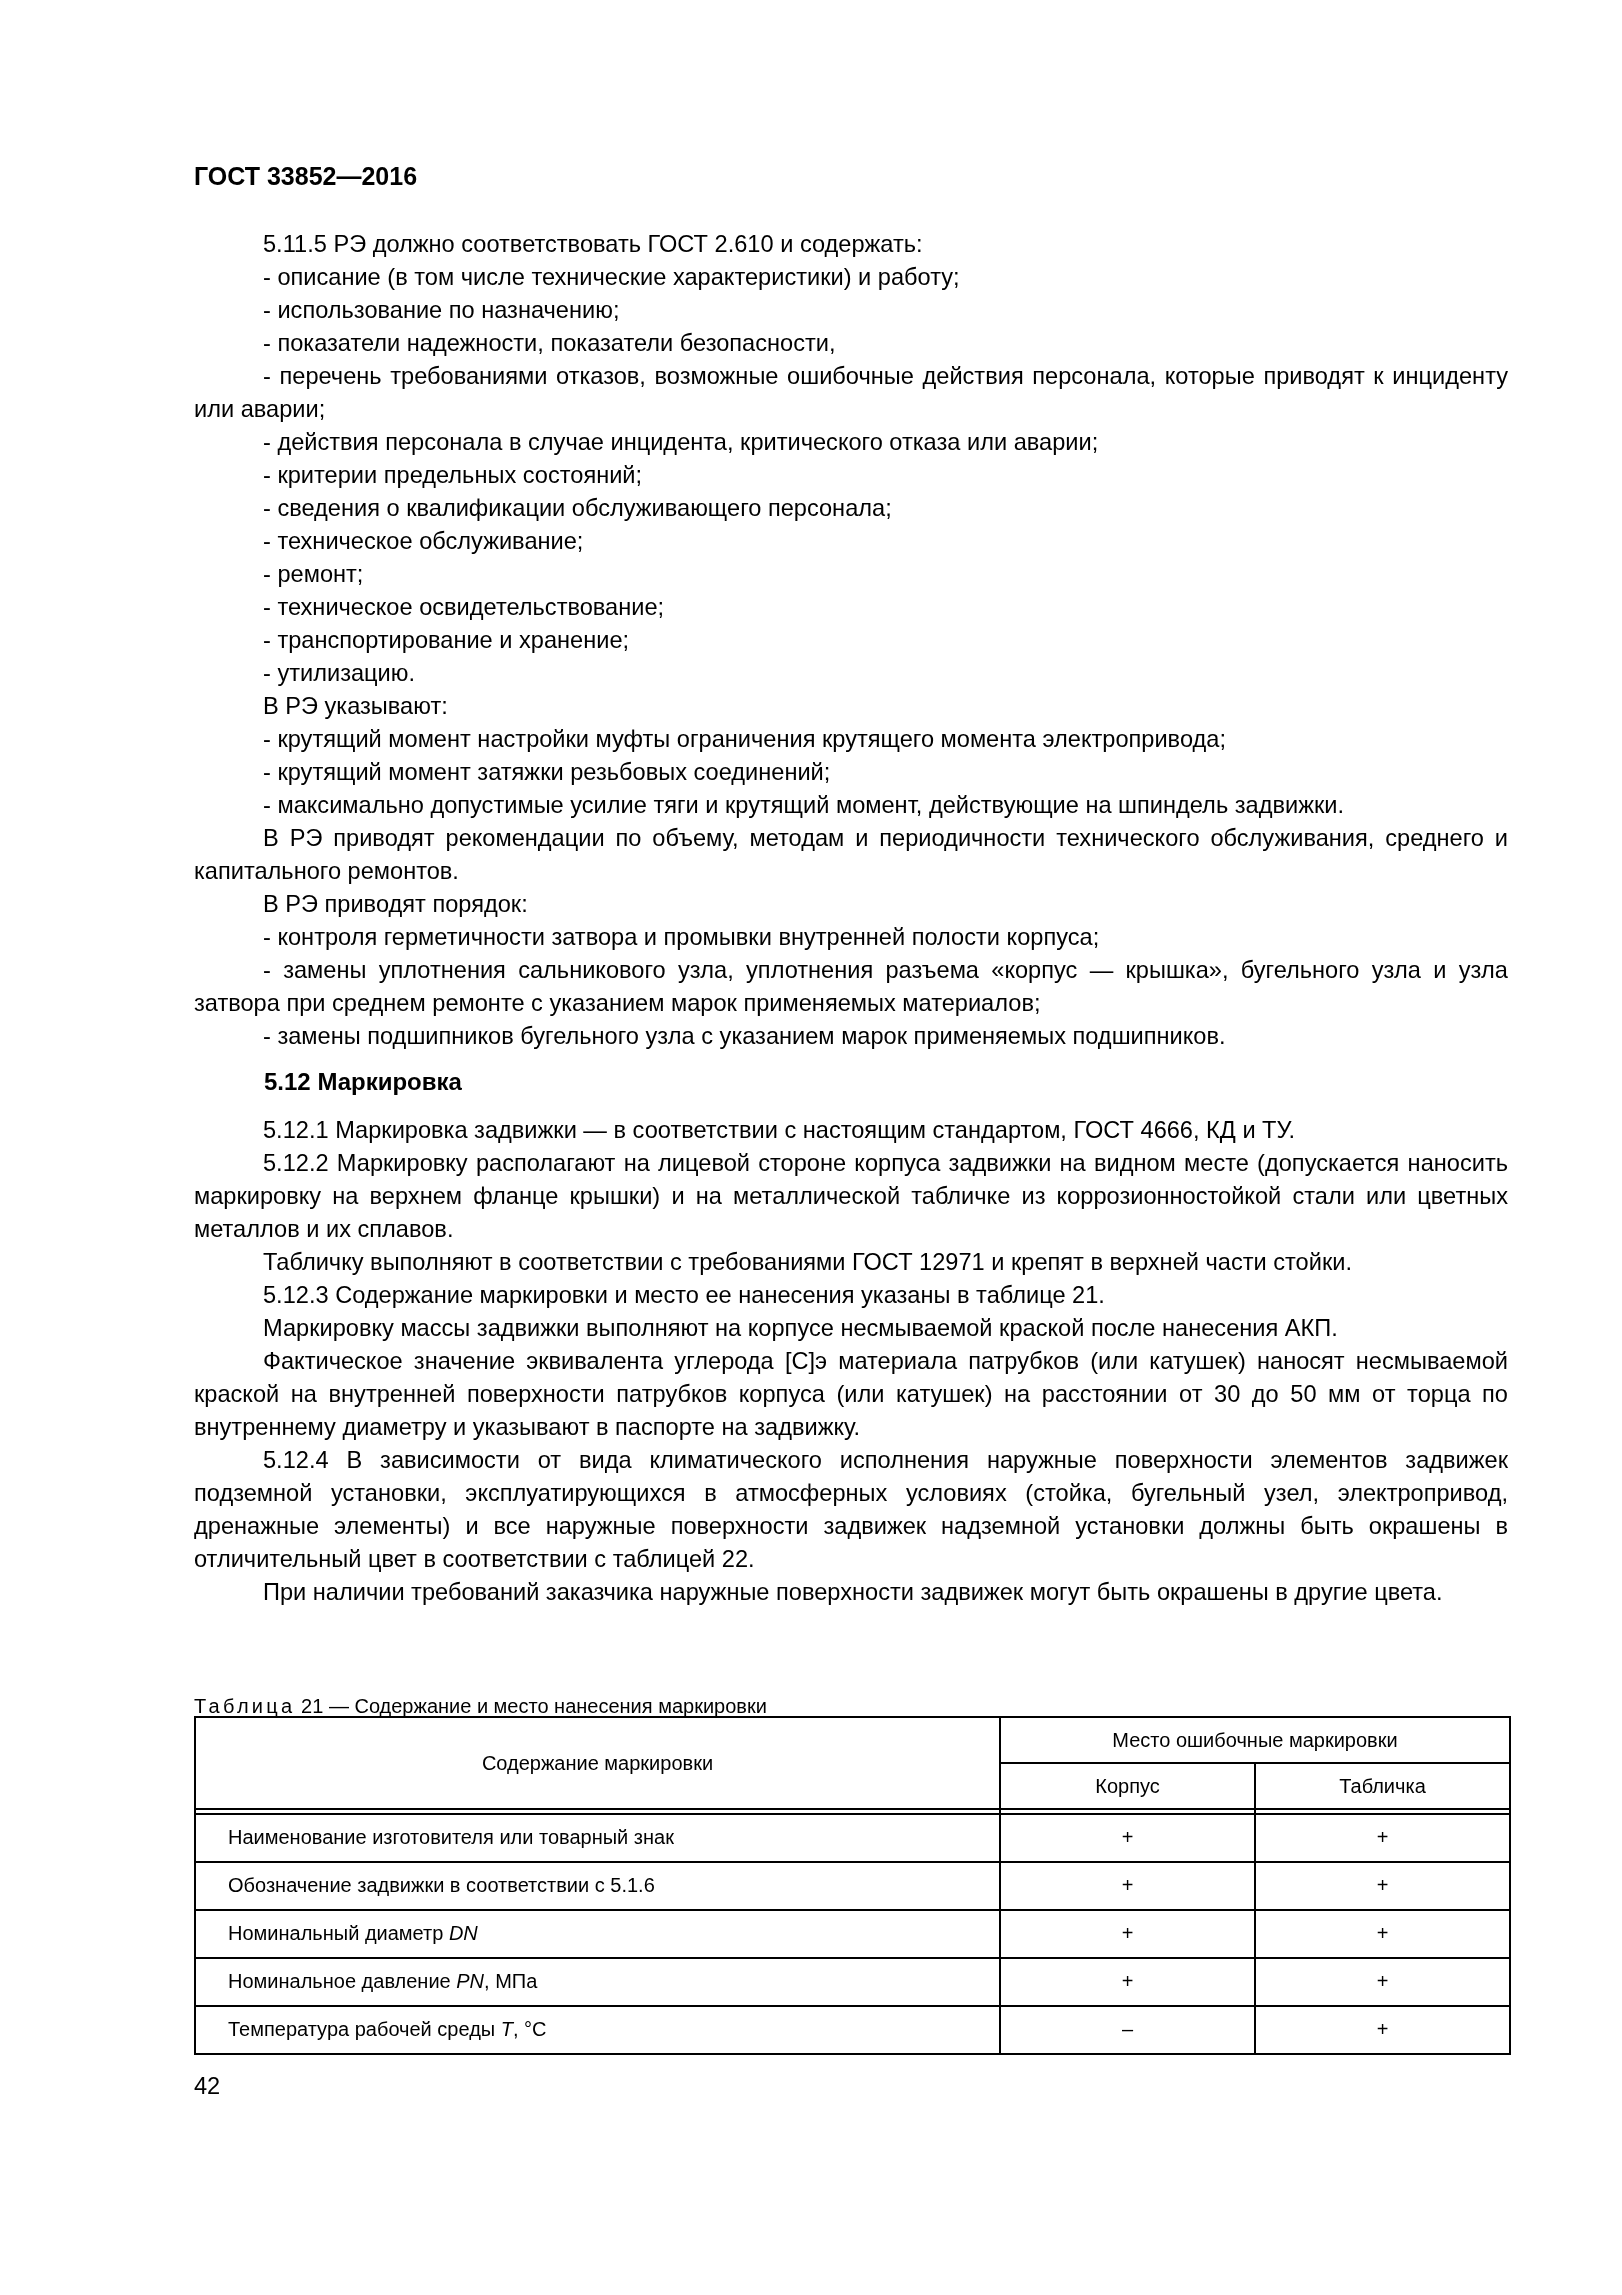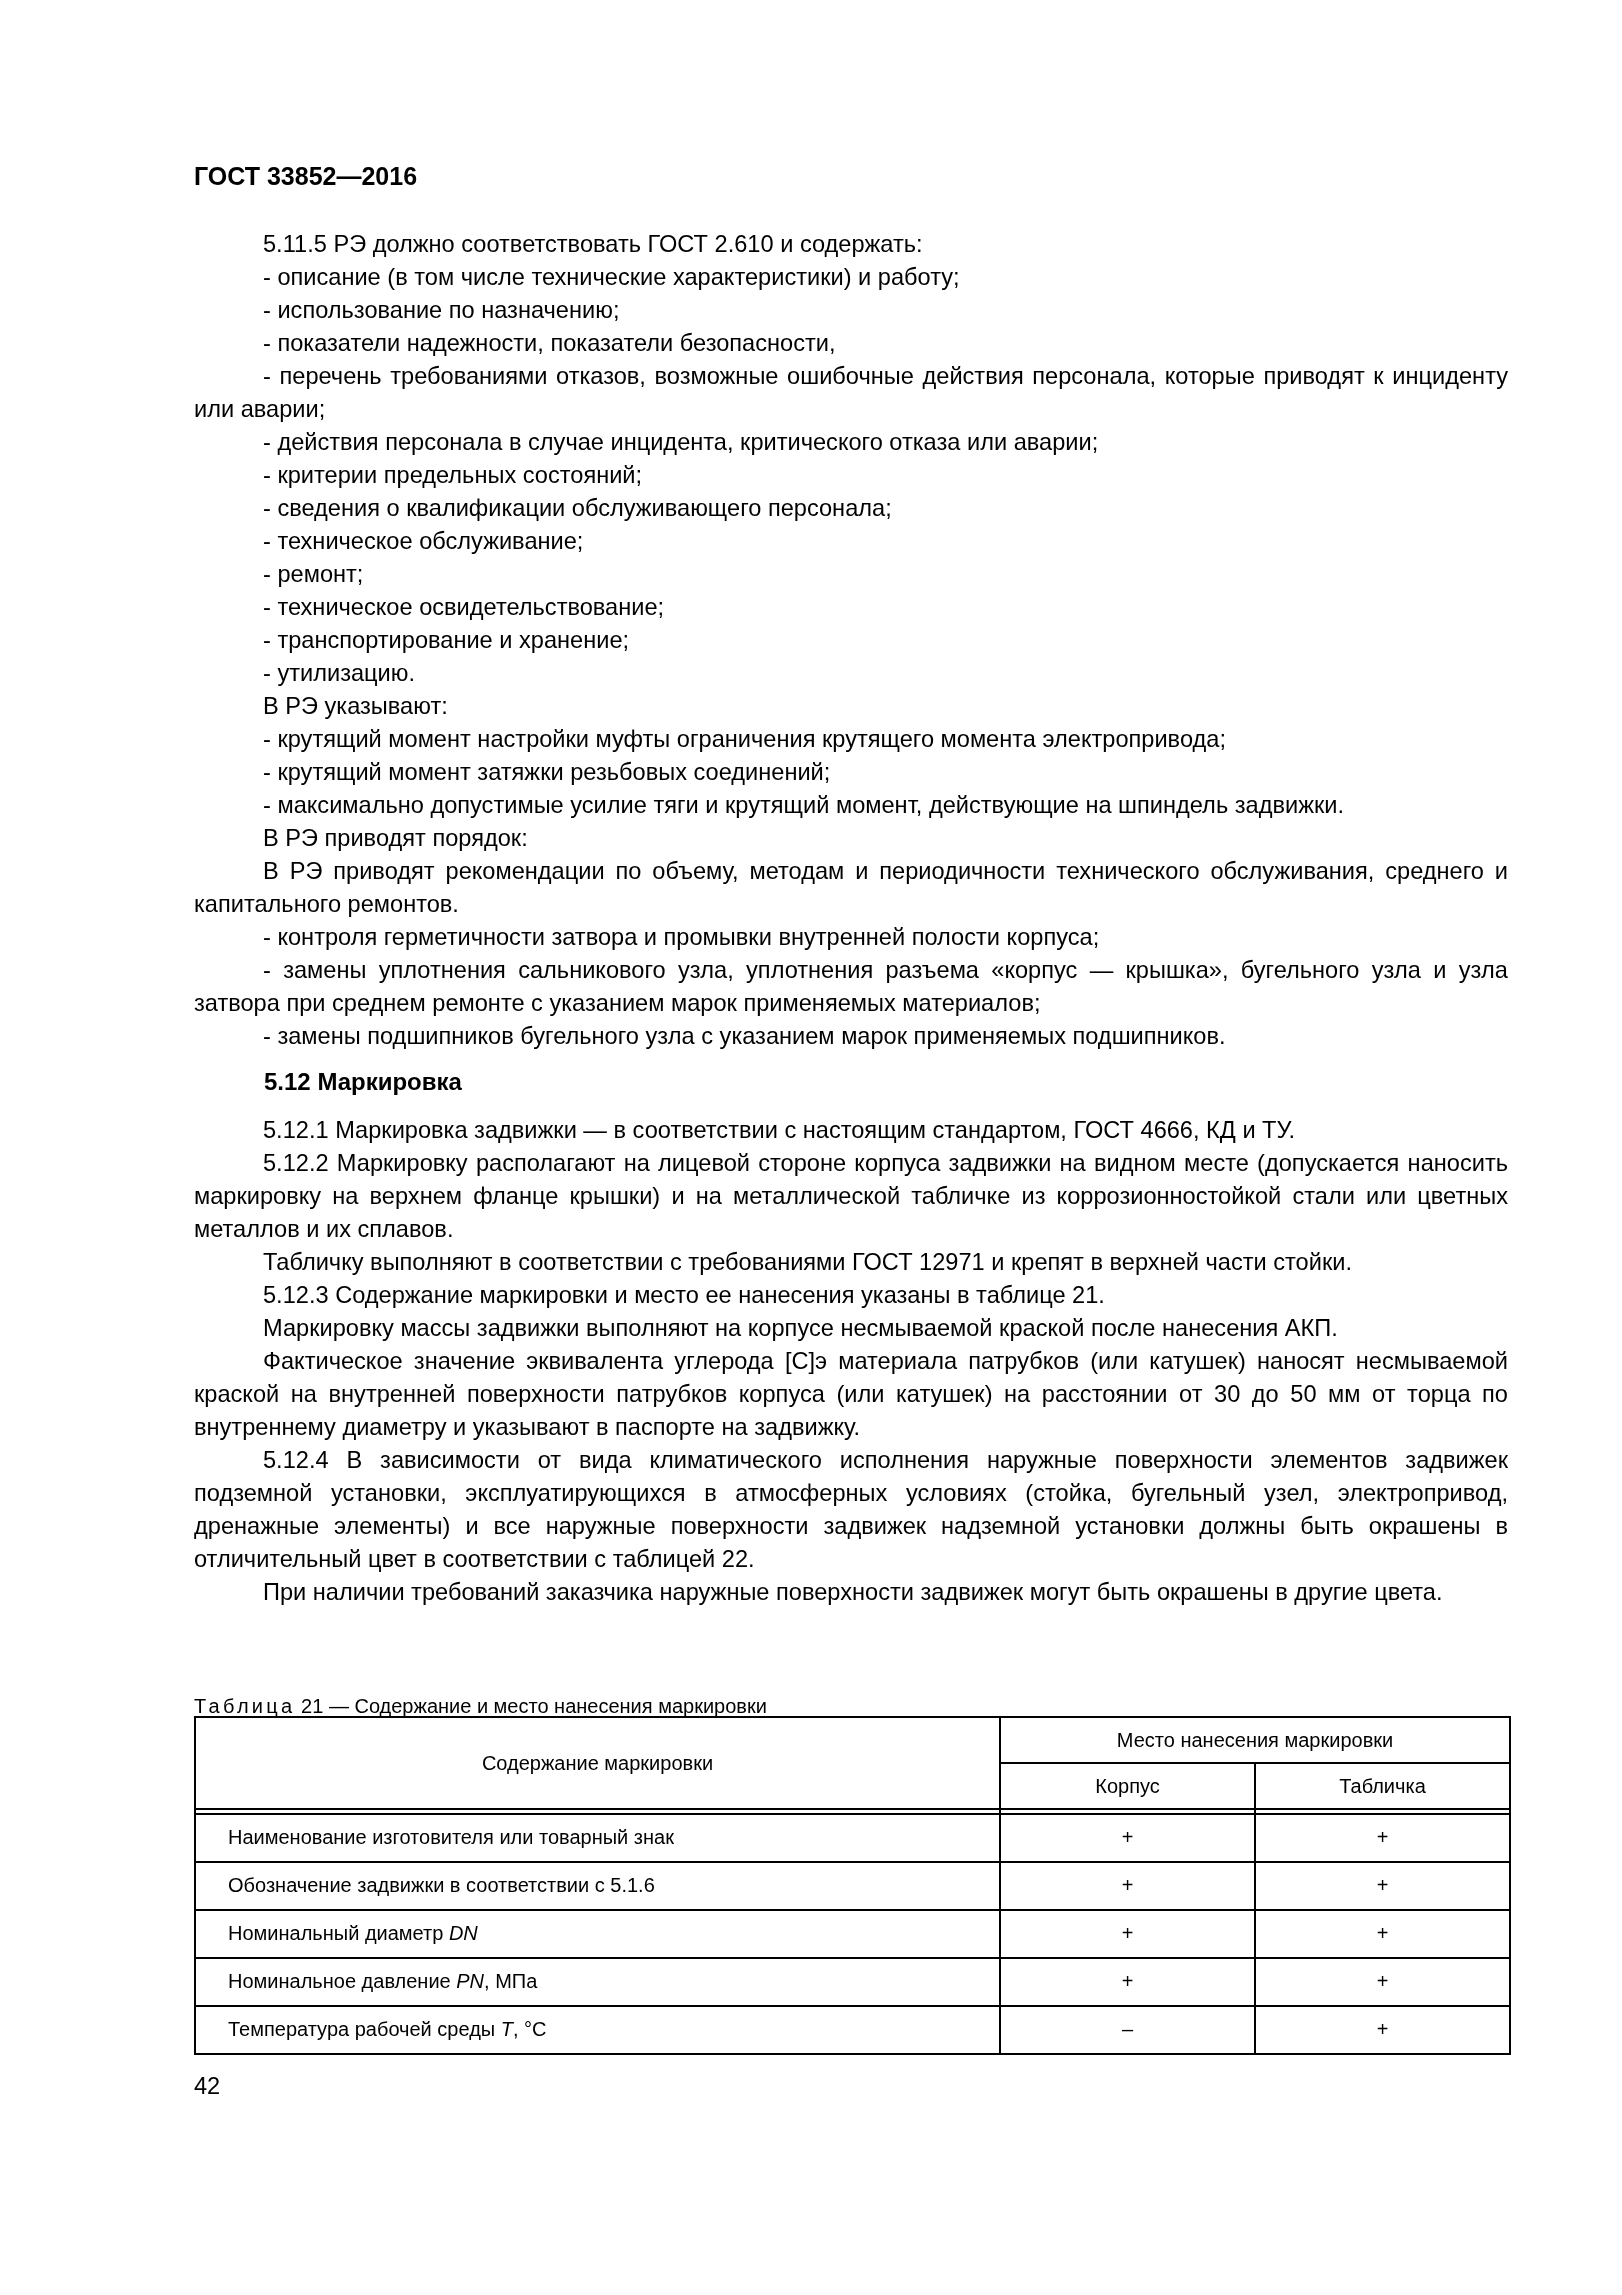--- a/index.html
+++ b/index.html
@@ -45,22 +45,22 @@
   <p class="p ind">-  сведения о квалификации обслуживающего персонала;</p>
   <p class="p ind">-  техническое обслуживание;</p>
   <p class="p ind">-  ремонт;</p>
   <p class="p ind">-  техническое освидетельствование;</p>
   <p class="p ind">-  транспортирование и хранение;</p>
   <p class="p ind">-  утилизацию.</p>
   <p class="p ind">В РЭ указывают:</p>
   <p class="p ind">-  крутящий момент настройки муфты ограничения крутящего момента электропривода;</p>
   <p class="p ind">- крутящий момент затяжки резьбовых соединений;</p>
   <p class="p ind">-  максимально допустимые усилие тяги и крутящий момент, действующие на шпиндель задвижки.</p>
+  <p class="p ind">В РЭ приводят рекомендации по объему, методам и периодичности технического обслуживания, среднего и капитального ремонтов.</p>
   <p class="p ind">В РЭ приводят порядок:</p>
-  <p class="p ind">В РЭ приводят рекомендации по объему, методам и периодичности технического обслуживания, среднего и капитального ремонтов.</p>
   <p class="p ind">-  контроля герметичности затвора и промывки внутренней полости корпуса;</p>
   <p class="p ind">-  замены уплотнения сальникового узла, уплотнения разъема «корпус — крышка», бугельного узла и узла затвора при среднем ремонте с указанием марок применяемых материалов;</p>
   <p class="p ind">-  замены подшипников бугельного узла с указанием марок применяемых подшипников.</p>
 </div>
 
 <div class="abs heading">5.12 Маркировка</div>
 
 <div class="abs block sec2" style="top:1114px;">
   <p class="p ind">5.12.1 Маркировка задвижки — в соответствии с настоящим стандартом, ГОСТ 4666, КД и ТУ.</p>
   <p class="p ind">5.12.2 Маркировку располагают на лицевой стороне корпуса задвижки на видном месте (допуска­ется наносить маркировку на верхнем фланце крышки) и на металлической табличке из коррозионно­стойкой стали или цветных металлов и их сплавов.</p>
@@ -79,21 +79,21 @@
 
 <table class="abs tbl">
   <colgroup>
       <col class="c1">
       <col class="c2">
       <col class="c3">
     </colgroup>
   <thead>
     <tr>
       <th class="h1" rowspan="2">Содержание маркировки</th>
-      <th class="h1" colspan="2" style="border-left-width:1.3px;">Место нанесения маркировки</th>
+      <th class="h1" colspan="2" style="border-left-width:1.3px;">Место ошибочные маркировки</th>
     </tr>
     <tr>
       <th class="h2" style="border-left-width:1.3px;">Корпус</th>
       <th class="h2" style="border-left-width:1.3px;">Табличка</th>
     </tr>
   </thead>
   <tbody>
     <tr class="gap">
         <td></td>
         <td style="border-left-width:1.3px;"></td>

